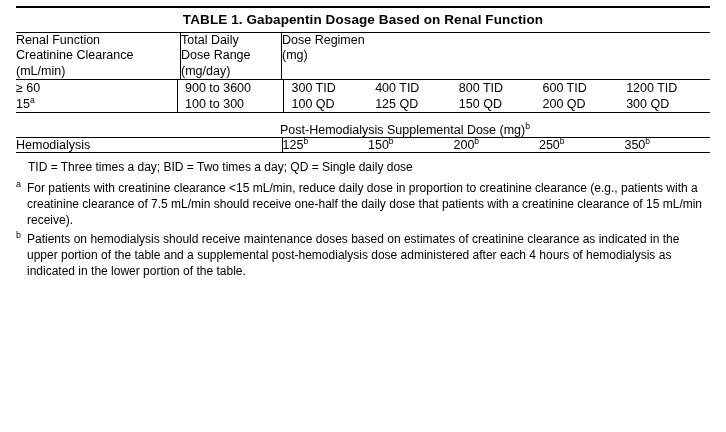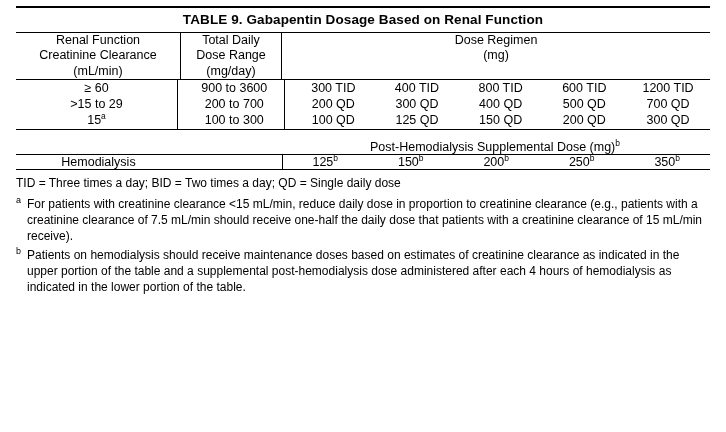--- a/index.html
+++ b/index.html
@@ -39,21 +39,21 @@
     letter-spacing: 0.1px;
   }
   table.dose {
     width: 100%;
     border-collapse: collapse;
     font-size: 12.5px;
   }
   table.dose td, table.dose th {
     padding: 0;
     vertical-align: top;
-    text-align: center;
+    text-align: left;
     font-weight: normal;
   }
   .hdr-cell {
     padding: 4px 0 4px 0;
     line-height: 1.22;
   }
   .col-vline {
     border-left: 1px solid #000;
     padding-left: 7px;
     margin-left: 16px;
@@ -86,20 +86,21 @@
     padding: 4px 0 4px 0;
     font-size: 12.5px;
   }
   .notes {
     font-size: 12px;
     line-height: 1.33;
     padding-top: 5px;
   }
   .note-line {
     padding: 1.5px 0;
+    margin-left: 12px;
   }
   .note-fn {
     display: flex;
     padding: 3.5px 0 0 0;
   }
   .note-fn .marker {
     width: 11px;
     flex: 0 0 11px;
     font-size: 12px;
   }
@@ -111,21 +112,21 @@
   }
   .spacer-10 { height: 10px; }
 </style>
 </head>
 <body>
 
 <div class="page">
 
   <div class="rule-top"></div>
 
-  <div class="title">TABLE 9. Gabapentin Dosage Based on Renal Function</div>
+  <div class="title">TABLE 1. Gabapentin Dosage Based on Renal Function</div>
 
   <div class="rule-thin"></div>
 
   <table class="dose">
     <tbody>
         <tr>
       <td class="c1 hdr-cell">
         <div>Renal Function</div>
         <div>Creatinine Clearance</div>
         <div>(mL/min)</div>
@@ -150,29 +151,20 @@
         <tr class="body-row">
       <td class="c1"><span>≥ 60</span></td>
       <td class="c2 col-vline">900 to 3600</td>
       <td class="reg-cell col-vline">300 TID</td>
       <td class="reg-cell">400 TID</td>
       <td class="reg-cell">800 TID</td>
       <td class="reg-cell">600 TID</td>
       <td class="reg-cell">1200 TID</td>
     </tr>
     <tr class="body-row">
-      <td class="c1"><span>&gt;15 to 29</span></td>
-      <td class="c2 col-vline">200 to 700</td>
-      <td class="reg-cell col-vline">200 QD</td>
-      <td class="reg-cell">300 QD</td>
-      <td class="reg-cell">400 QD</td>
-      <td class="reg-cell">500 QD</td>
-      <td class="reg-cell">700 QD</td>
-    </tr>
-    <tr class="body-row">
       <td class="c1"><span>15</span><sup>a</sup></td>
       <td class="c2 col-vline">100 to 300</td>
       <td class="reg-cell col-vline">100 QD</td>
       <td class="reg-cell">125 QD</td>
       <td class="reg-cell">150 QD</td>
       <td class="reg-cell">200 QD</td>
       <td class="reg-cell">300 QD</td>
     </tr>
   </tbody>
     </table>

